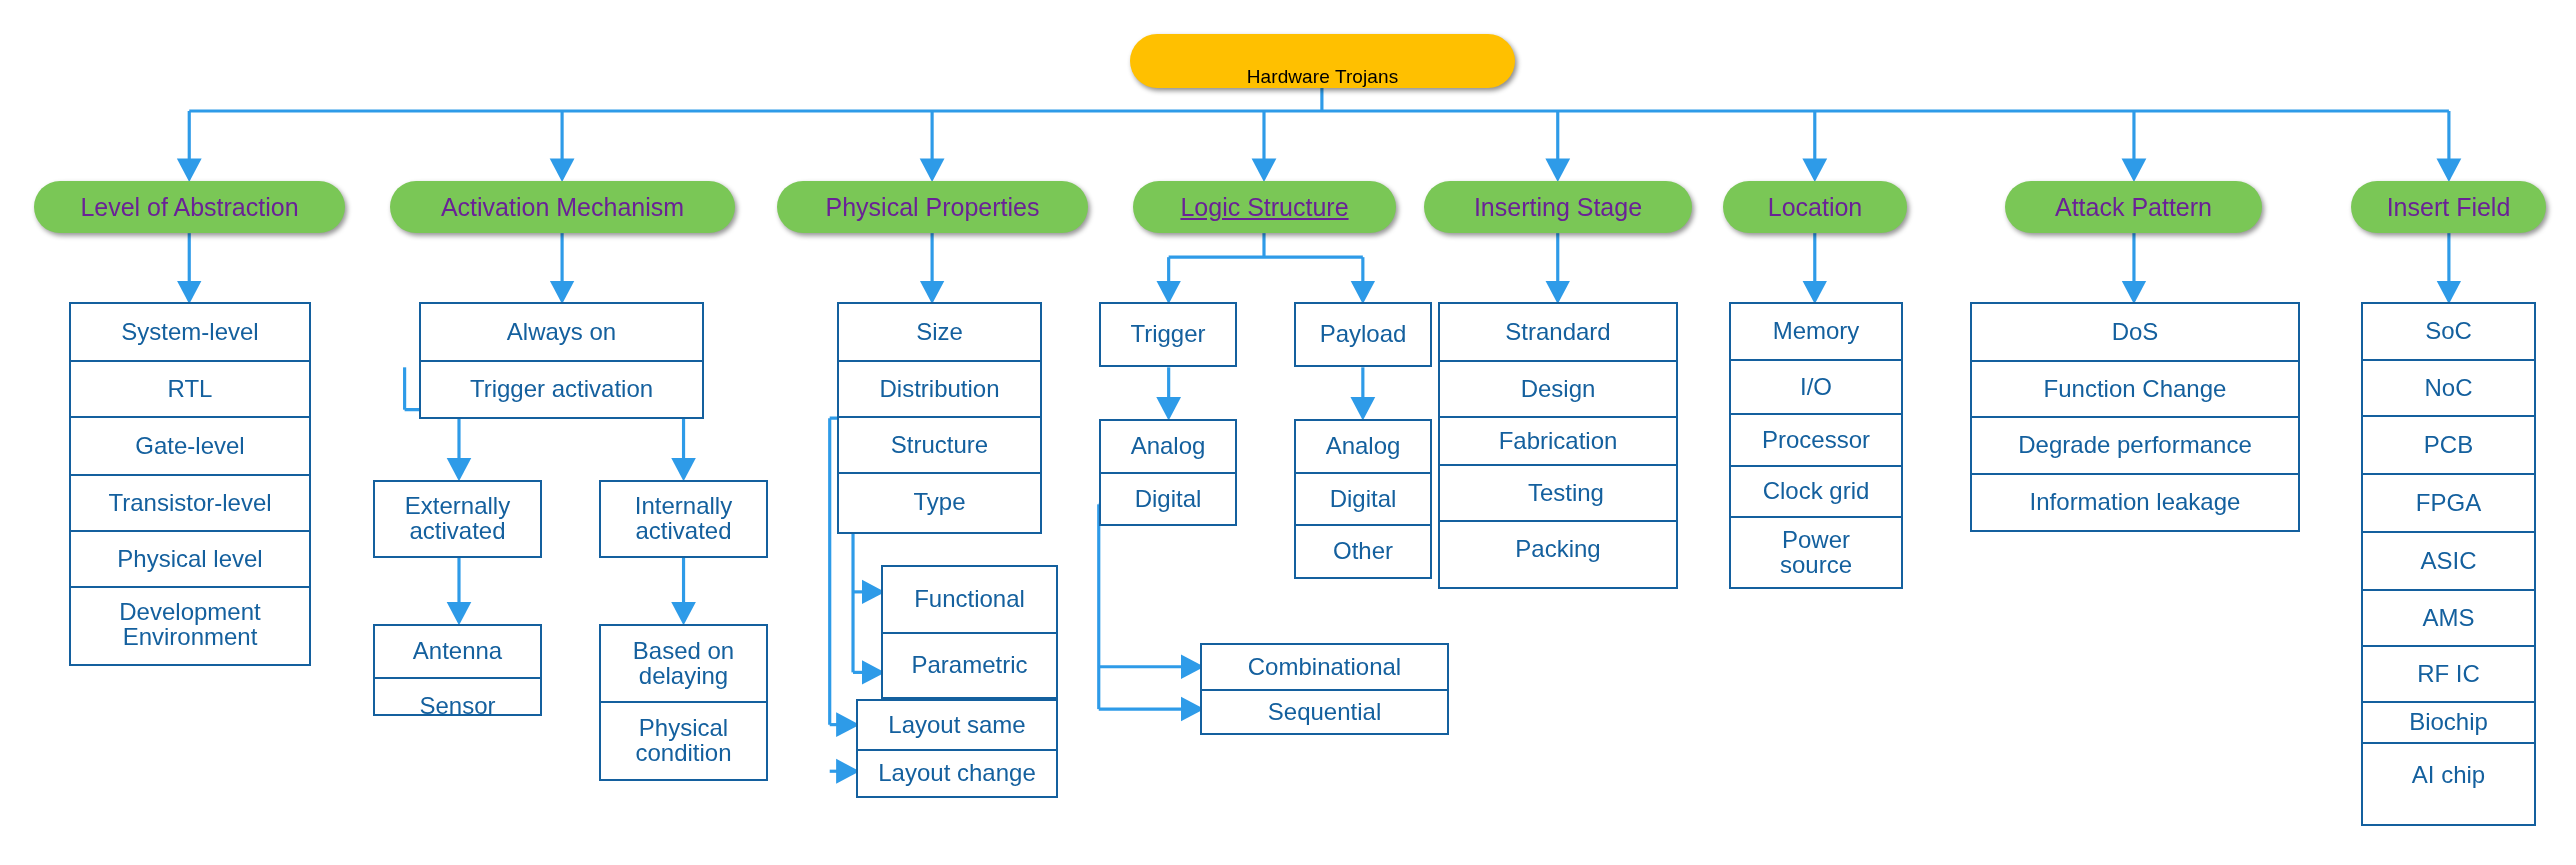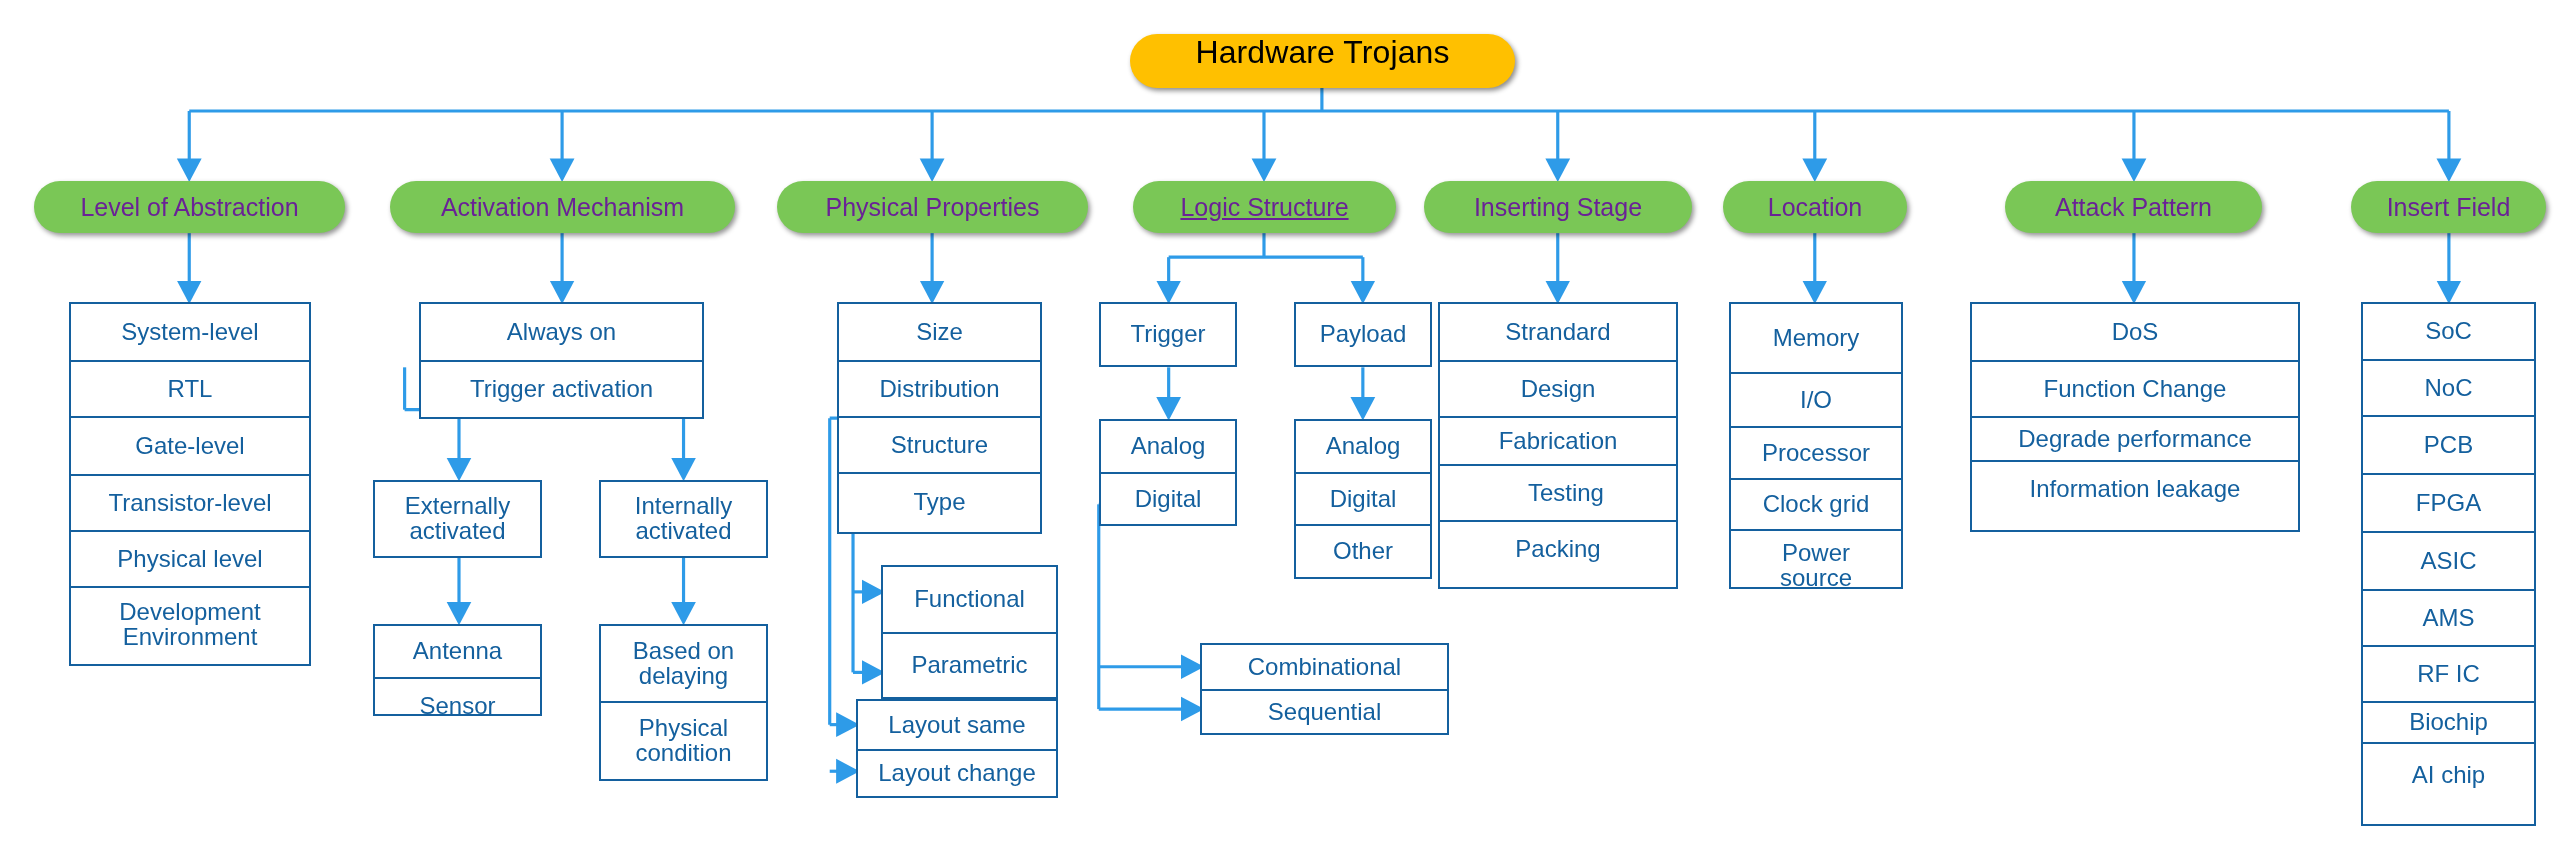--- a/index.html
+++ b/index.html
@@ -9,23 +9,23 @@
     width:2576px;height:866px;position:relative;overflow:hidden;
   }
   #canvas{position:absolute;left:0;top:0;width:2576px;height:866px;}
   #wires{position:absolute;left:0;top:0;width:2576px;height:866px;pointer-events:none;}
 
   
   .root-node{
     position:absolute;
     background:#FFC000;
     border-radius:705px;
-    display:flex;align-items:flex-start;justify-content:center;
+    display:flex;align-items:flex-end;justify-content:center;
     color:#000000;
-    font-size:32px;
+    font-size:19px;
     letter-spacing:0.1px;
     box-shadow:2.1px 2.8px 5px rgba(0,0,0,.45);
     z-index:4;
   }
 
   
   .cat-node{
     position:absolute;
     background:#7AC756;
     border-radius:705px;
@@ -234,32 +234,32 @@
 
   <div class="grp" style="left:1438px;top:302px;width:240px;height:287px;">
     <div class="leaf" style="height:56px;">Strandard</div>
     <div class="leaf" style="height:56px;">Design</div>
     <div class="leaf" style="height:48px;text-align:right;">Fabrication</div>
     <div class="leaf" style="height:56px;padding-left:20px;">Testing</div>
     <div class="leaf" style="height:56px;">Packing</div>
   </div>
 
   <div class="grp" style="left:1729px;top:302px;width:174px;height:287px;">
-    <div class="leaf" style="height:68px;border-radius:16px;">Memory</div>
+    <div class="leaf" style="height:55px;border-radius:16px;">Memory</div>
     <div class="leaf" style="height:54px;">I/O</div>
     <div class="leaf" style="height:52px;">Processor</div>
     <div class="leaf" style="height:51px;">Clock grid</div>
     <div class="leaf" style="height:71px;">Power
 source</div>
   </div>
 
   <div class="grp" style="left:1970px;top:302px;width:330px;height:230px;">
     <div class="leaf" style="height:56px;">DoS</div>
     <div class="leaf" style="height:56px;">Function Change</div>
-    <div class="leaf" style="height:44px;">Degrade performance</div>
+    <div class="leaf" style="height:57px;">Degrade performance</div>
     <div class="leaf" style="height:56px;">Information leakage</div>
   </div>
 
   <div class="grp" style="left:2361px;top:302px;width:175px;height:524px;">
     <div class="leaf" style="height:55px;">SoC</div>
     <div class="leaf" style="height:56px;">NoC</div>
     <div class="leaf" style="height:58px;">PCB</div>
     <div class="leaf" style="height:58px;">FPGA</div>
     <div class="leaf" style="height:58px;">ASIC</div>
     <div class="leaf" style="height:56px;">AMS</div>

